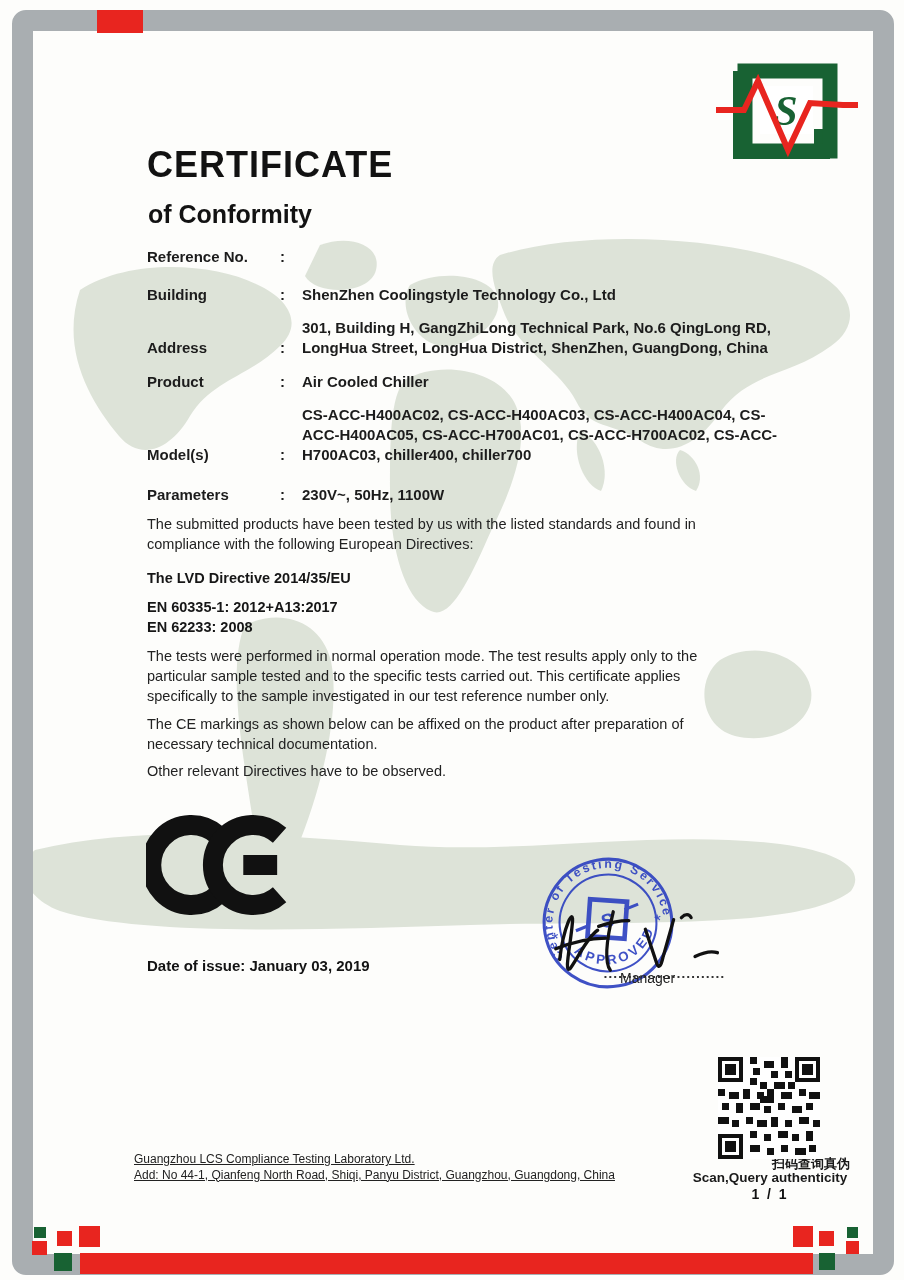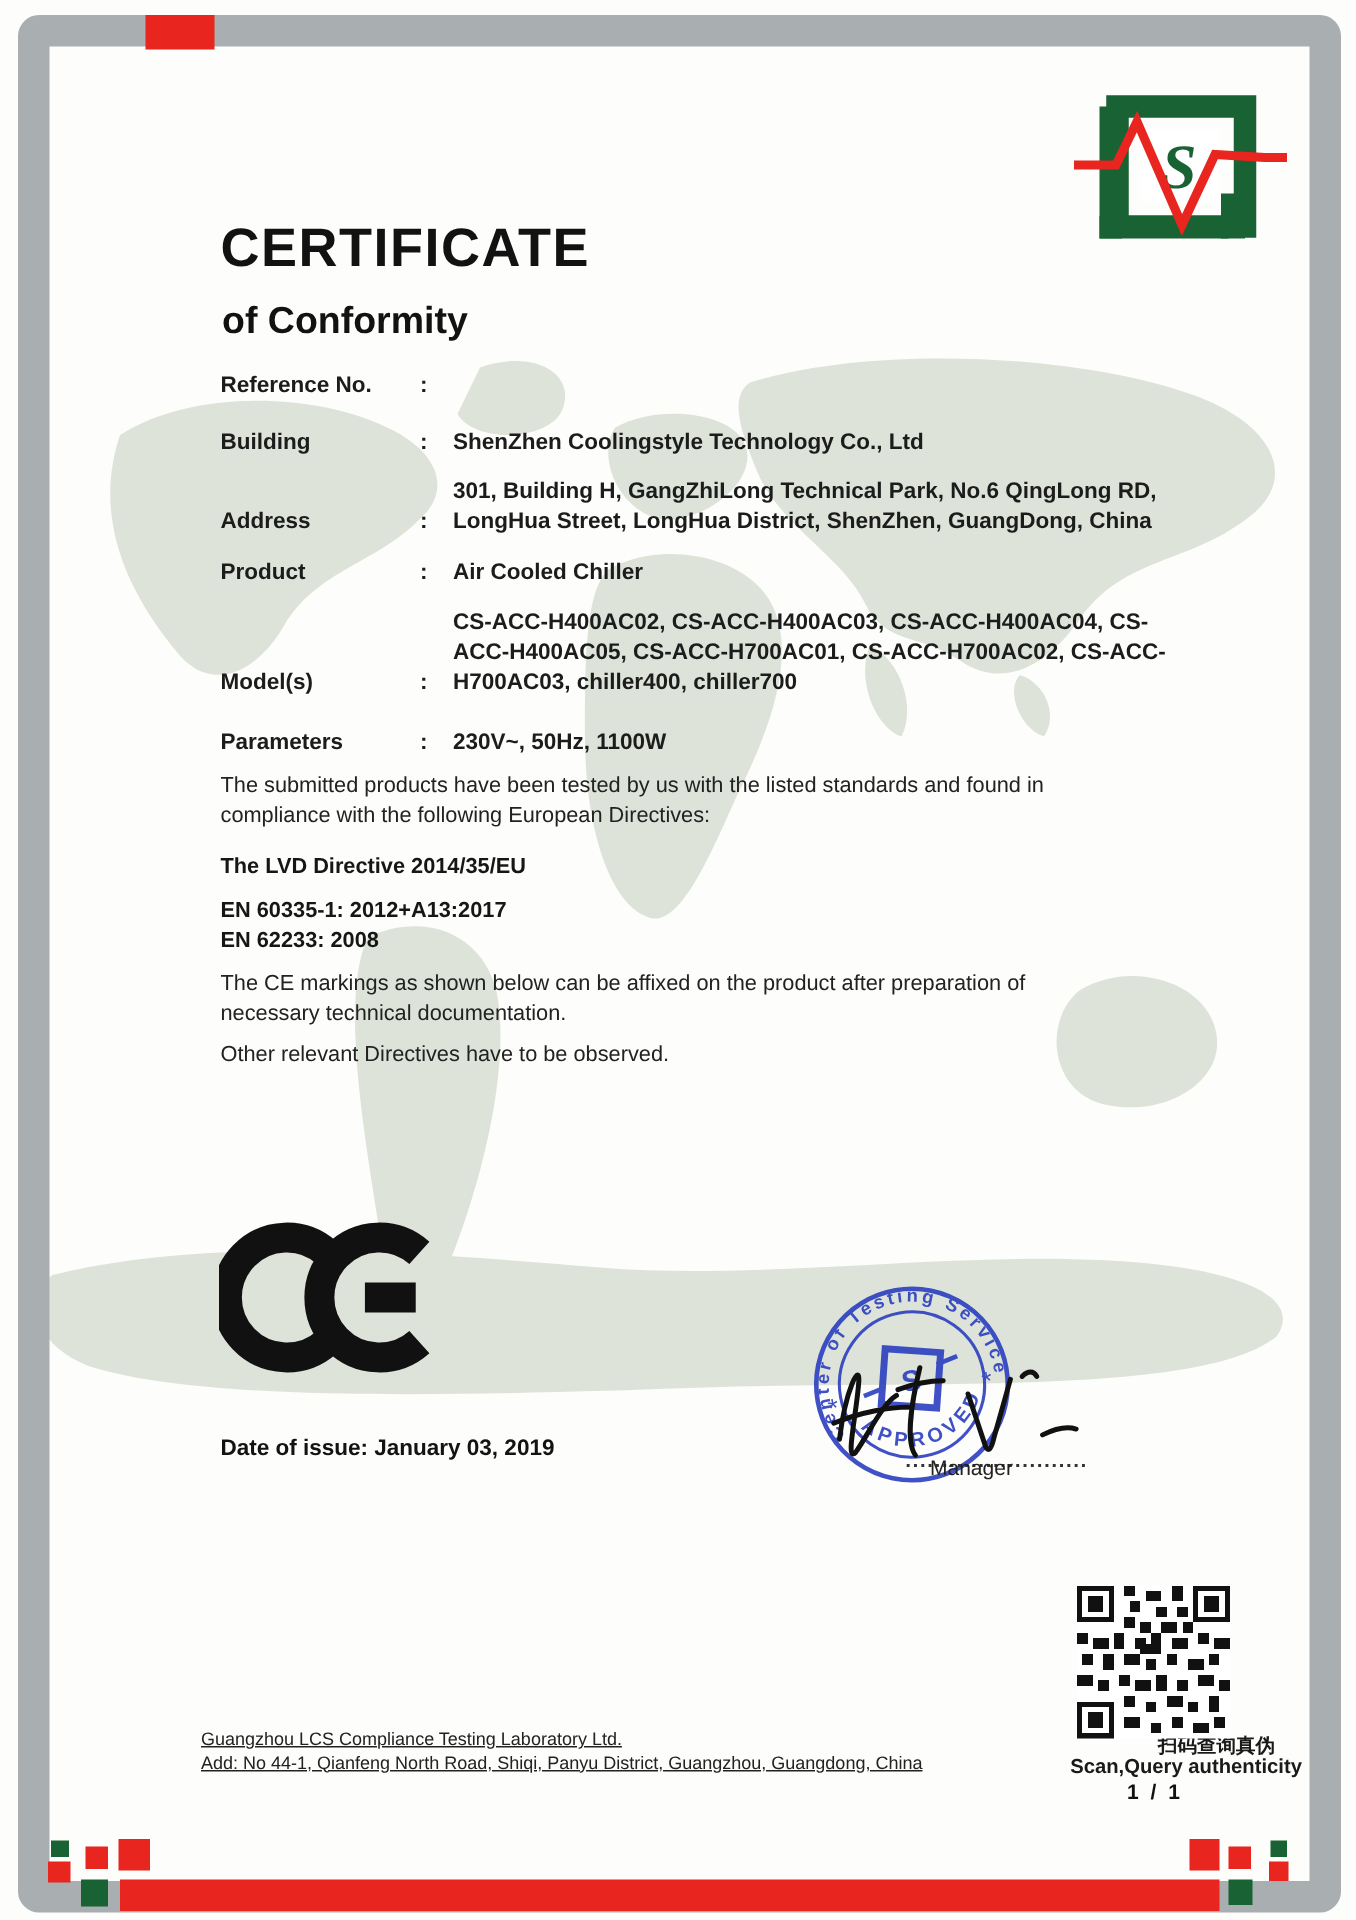--- a/index.html
+++ b/index.html
@@ -38,21 +38,21 @@
   .standards { margin-bottom:9px; }
   .ce-mark { position:absolute; left:146px; top:812px; }
   .date-issue { position:absolute; left:147px; top:957px; font-size:15px; font-weight:bold; color:#131313; }
   
   .stamp { position:absolute; left:538px; top:853px; z-index:2; opacity:.9; }
   .signature { position:absolute; left:548px; top:896px; z-index:3; }
   .manager { position:absolute; left:620px; top:970px; z-index:3; font-size:14px; color:#222; }
   
   .qr { position:absolute; left:718px; top:1057px; z-index:1; }
   .qr-cap-zh { position:absolute; left:690px; top:1155px; width:160px; text-align:right; font-size:13px; font-weight:bold; color:#1a1a1a; }
-  .qr-cap-en { position:absolute; left:672px; top:1170px; width:196px; text-align:right; font-size:13.5px; font-weight:bold; color:#1a1a1a; }
+  .qr-cap-en { position:absolute; left:672px; top:1170px; width:196px; text-align:center; font-size:13.5px; font-weight:bold; color:#1a1a1a; }
   .page-num  { position:absolute; left:690px; top:1186px; width:160px; text-align:center; font-size:14px; font-weight:bold; letter-spacing:2px; color:#111; }
   .footer { position:absolute; left:134px; top:1152px; width:560px; font-size:12px; line-height:15.5px; color:#222;text-decoration:underline; }
   .logo { position:absolute; left:716px; top:63px; z-index:2; }
 </style>
 </head>
 <body>
 
 <div class="page">
 
   <svg class="map" width="860" height="740" viewBox="0 0 860 740">
@@ -133,20 +133,21 @@
       </div>
     </div>
 
     <div class="bodytext">
       <div class="para">The submitted products have been tested by us with the listed standards and found in compliance with the following European Directives:</div>
       <div class="para bold" style="margin-bottom:9px">The LVD Directive 2014/35/EU</div>
       <div class="standards bold">
         <div>EN 60335-1: 2012+A13:2017</div>
         <div>EN 62233: 2008</div>
       </div>
+      <div class="para" style="margin-bottom:8px">The tests were performed in normal operation mode. The test results apply only to the particular sample tested and to the specific tests carried out. This certificate applies specifically to the sample investigated in our test reference number only.</div>
       <div class="para" style="margin-bottom:7px">The CE markings as shown below can be affixed on the product after preparation of necessary technical documentation.</div>
       <div>Other relevant Directives have to be observed.</div>
     </div>
 
     <svg class="ce-mark" width="152" height="106" viewBox="0 0 175 120">
       <g fill="none" stroke="#111111" stroke-width="23">
         <path d="M82.8,25.8 A46,46 0 1 0 82.8,94.2"></path>
         <path d="M153.8,25.8 A46,46 0 1 0 153.8,94.2"></path>
         <line x1="112" y1="60" x2="151" y2="60"></line>
       </g>

